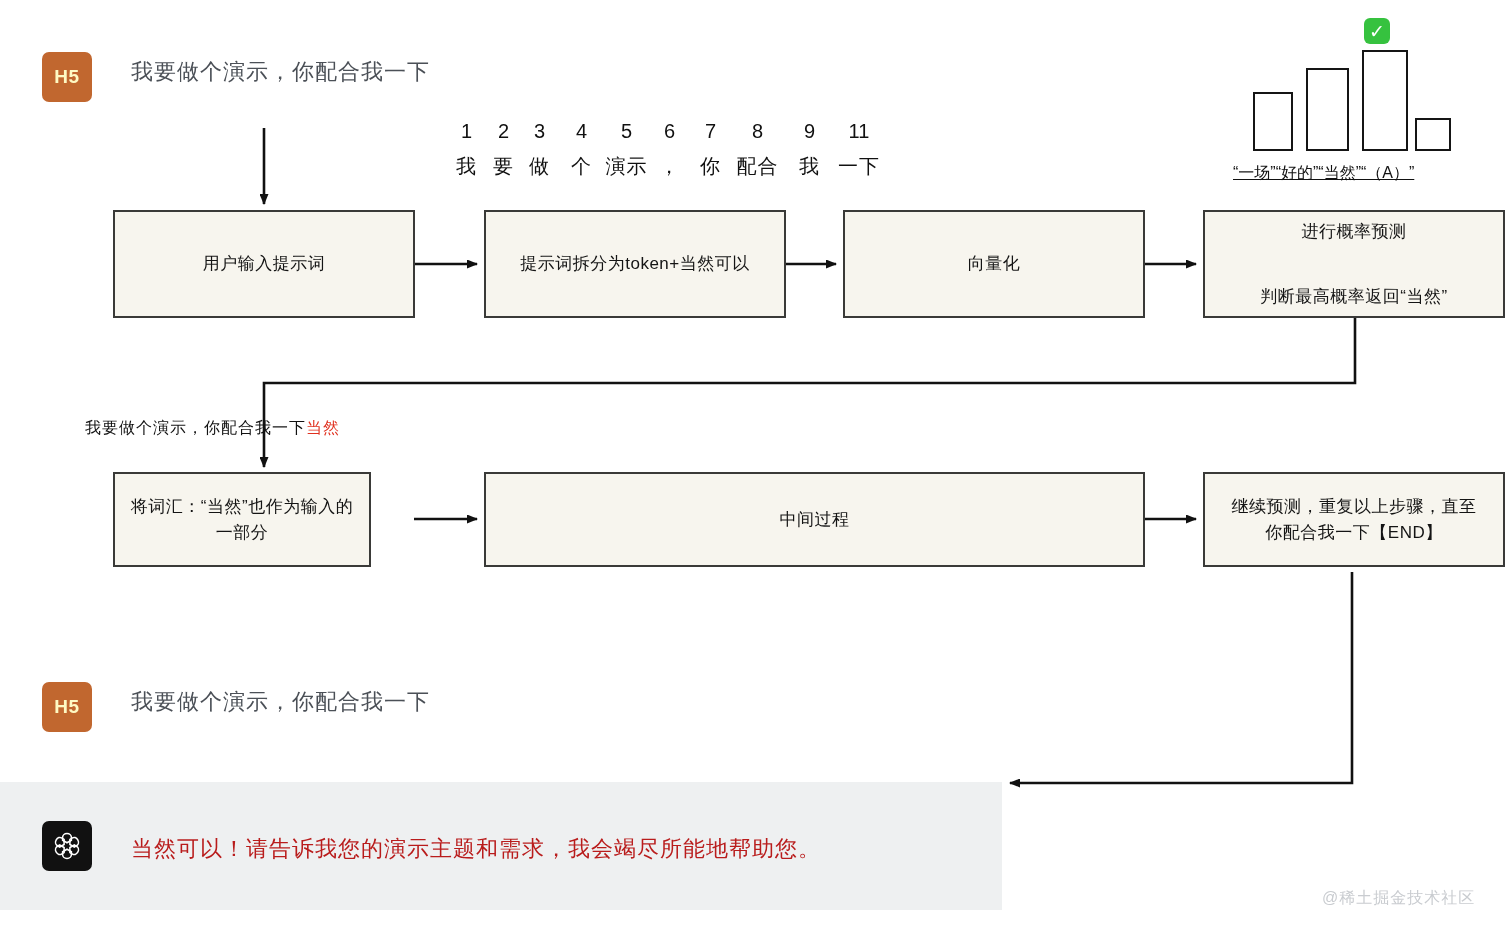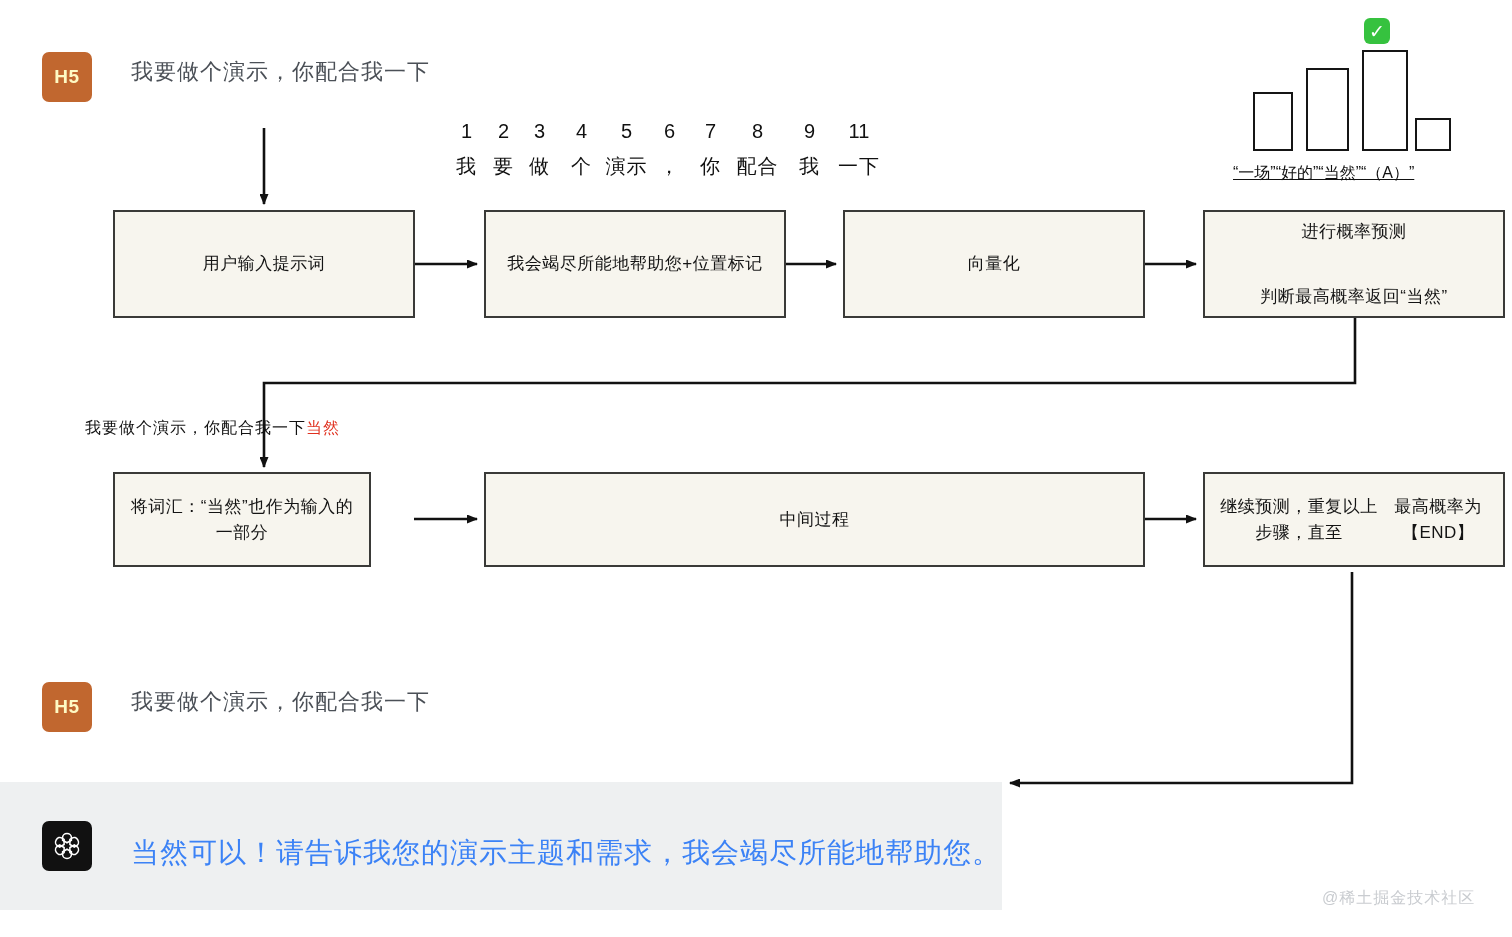--- a/index.html
+++ b/index.html
@@ -17,21 +17,21 @@
     color:#fef9c3;font-size:19px;font-weight:600;letter-spacing:.5px;
   }
   .avatar-gpt{
     width:50px;height:50px;border-radius:7px;background:#111111;
     display:flex;align-items:center;justify-content:center;
   }
   .chat-text{
     font-size:22px;color:#4b5057;letter-spacing:1px;white-space:nowrap;
   }
   .chat-text-dark{
-    font-size:28px;color:#3b82f6;letter-spacing:1px;white-space:nowrap;
+    font-size:22px;color:#b91c1c;letter-spacing:1px;white-space:nowrap;
   }
   .gray-panel{background:#eef0f1;}
 
   
   .fbox{
     background:#f7f5ee;border:2px solid #3a3a38;
     box-sizing:border-box;
     display:flex;align-items:center;justify-content:center;
     text-align:center;font-size:17px;color:#141414;
     line-height:1.5;letter-spacing:.5px;padding:4px 10px;
@@ -128,21 +128,21 @@
     <div class="bar" style="left:165px;width:36px;height:33px;"></div>
   </div>
 </div>
 <div class="abs bar-labels" style="left:1233px;top:163px;text-decoration:underline;">“一场”“好的”“当然”“（A）”</div>
 
 <div class="abs fbox" style="left:113px;top:210px;width:302px;height:108px;">
   <span>用户输入提示词</span>
 </div>
 
 <div class="abs fbox" style="left:484px;top:210px;width:302px;height:108px;">
-  <span>我会竭尽所能地帮助您+位置标记</span>
+  <span>提示词拆分为token+当然可以</span>
 </div>
 
 <div class="abs fbox" style="left:843px;top:210px;width:302px;height:108px;">
   <span>向量化</span>
 </div>
 
 <div class="abs fbox" style="left:1203px;top:210px;width:302px;height:108px;flex-direction:column;gap:40px;">
   <span>进行概率预测</span>
   <span>判断最高概率返回“当然”</span>
 </div>
@@ -152,23 +152,23 @@
 </div>
 
 <div class="abs fbox" style="left:113px;top:472px;width:258px;height:95px;">
   <span>将词汇：“当然”也作为输入的一部分</span>
 </div>
 
 <div class="abs fbox" style="left:484px;top:472px;width:661px;height:95px;">
   <span>中间过程</span>
 </div>
 
-<div class="abs fbox" style="left:1203px;top:472px;width:302px;height:95px;flex-direction:row;">
+<div class="abs fbox" style="left:1203px;top:472px;width:302px;height:95px;flex-direction:column;">
   <span>继续预测，重复以上步骤，直至</span>
-  <span>最高概率为【END】</span>
+  <span>你配合我一下【END】</span>
 </div>
 
 <div class="abs" style="left:42px;top:682px;">
   <div class="avatar-h5" style="background:#c1672f;">
     <span>H5</span>
   </div>
 </div>
 <div class="abs chat-text" style="left:131px;top:687px;">我要做个演示，你配合我一下</div>
 
 <div class="abs gray-panel" style="left:0;top:782px;width:1002px;height:128px;"></div>

